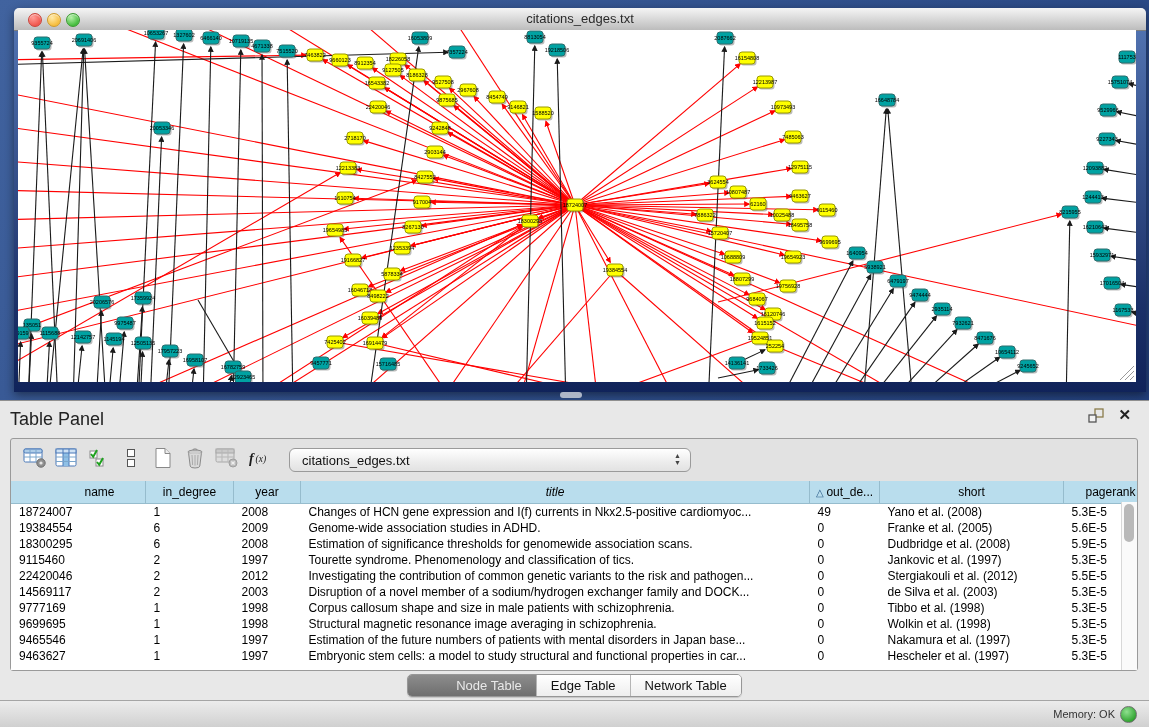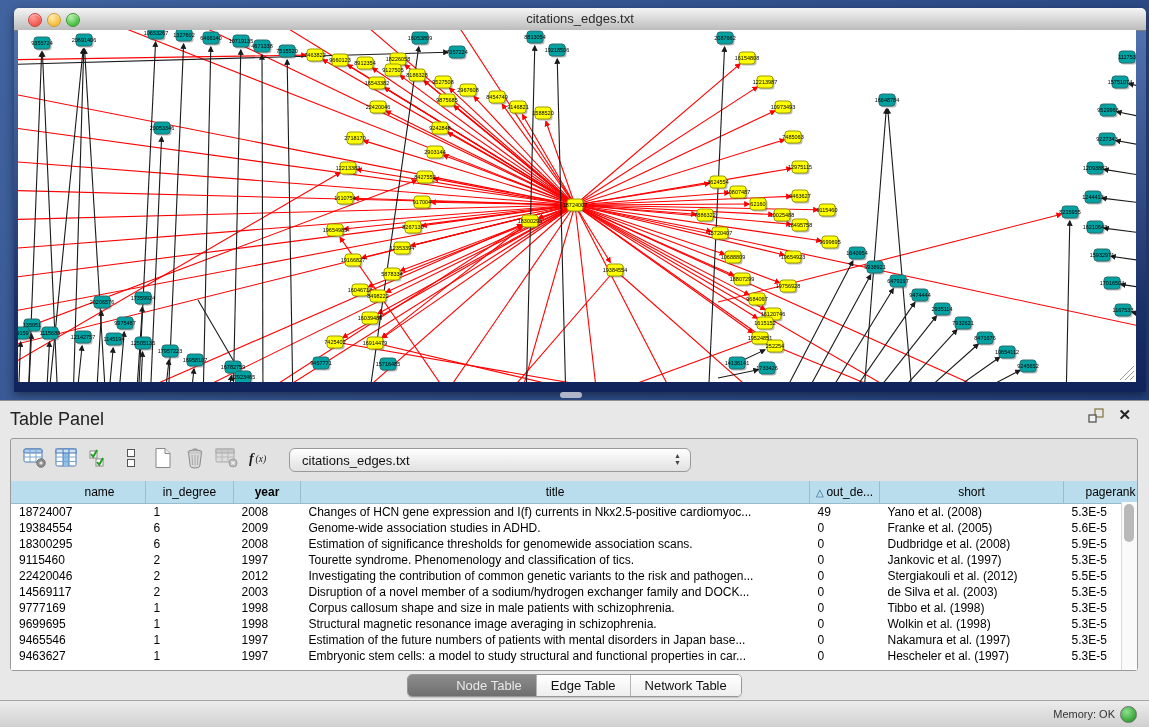--- a/index.html
+++ b/index.html
@@ -892,22 +892,22 @@
             <span>▼</span>
           </span>
       </div>
     </div>
     <div class="table-area">
       <table class="tbl">
         <thead>
             <tr id="hdr-row">
               <th style="width: 89px; padding-left: 44px;">name</th>
               <th style="width: 85px; margin-top: 16px;">in_degree</th>
-              <th style="width: 64px; font-weight: bold;">year</th>
-              <th style="width: 506px;">title</th>
+              <th style="width: 64px;">year</th>
+              <th style="width: 506px; font-style: italic;">title</th>
               <th style="width: 67px; margin-top: 34px;"><span class="sort">△ </span>out_de...</th>
               <th style="width: 181px;">short</th>
               <th style="width: 91px;">pagerank</th>
               <th style="background: rgb(255, 255, 255); border: none; width: auto;"></th>
             </tr>
           </thead>
         <tbody id="tbl-body">
             <tr>
               <td>18724007</td>
               <td>1</td>

